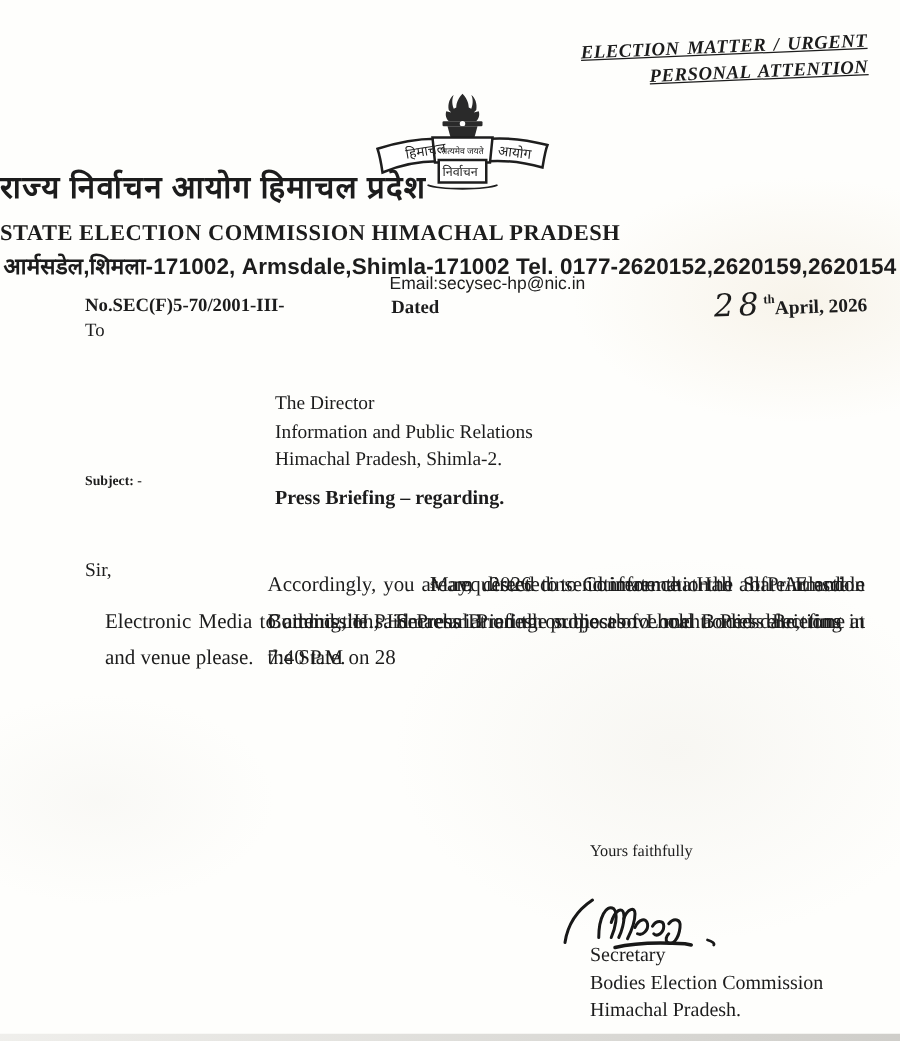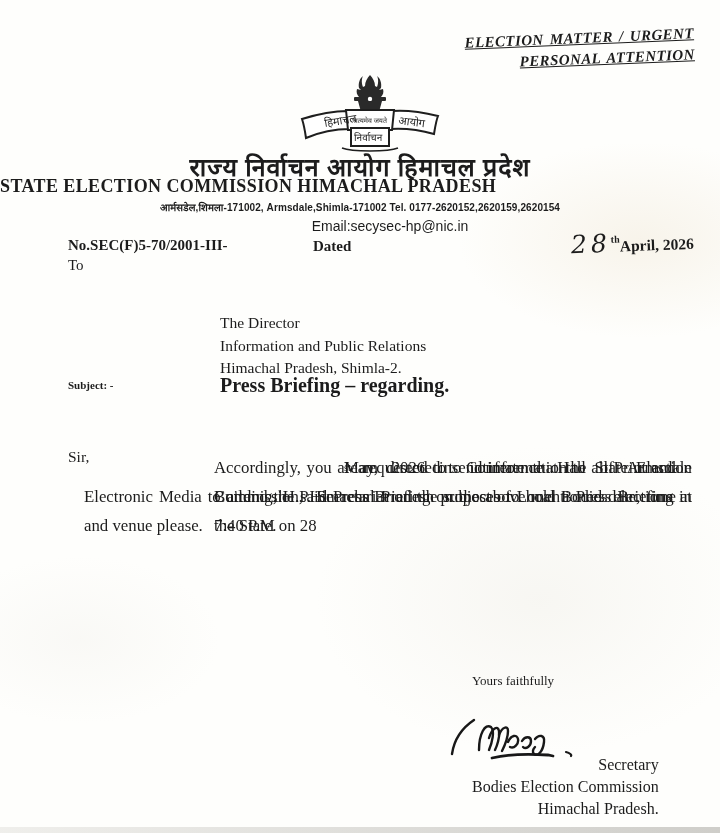--- a/index.html
+++ b/index.html
@@ -15,51 +15,51 @@
   }
   .page *{position:absolute;}
   .bottom-edge{left:0;bottom:0;width:720px;height:6px;
     background:linear-gradient(to right, rgba(205,203,197,.30), rgba(168,166,160,.55));}
   .stamp{top:28px;right:26px;text-align:right;transform:rotate(-2.4deg);
     font-weight:bold;font-style:italic;font-size:15px;line-height:21px;
     letter-spacing:0.4px;word-spacing:2px;}
   .stamp div{position:static;text-decoration:underline;}
   .emblem{left:290px;top:74px;width:160px;height:80px;}
   .emblem svg{position:static;display:block;}
-  .title-hindi{top:149px;left:0;width:720px;text-align:center;font-size:25px;
+  .title-hindi{top:131px;left:0;width:720px;text-align:left;font-size:25px;
     font-weight:bold;letter-spacing:1px;}
   .title-english{top:176px;left:0;width:648px;font-size:18px;
     font-weight:bold;letter-spacing:0.4px;}
-  .address{top:200px;left:0;width:720px;text-align:center;font-size:10px;
+  .address{top:200px;left:0;width:720px;text-align:center;font-size:18px;
     font-family:"Liberation Sans", sans-serif;font-weight:bold;letter-spacing:0.1px;}
   .email{top:218px;left:30px;width:720px;text-align:center;font-size:14px;
     font-family:"Liberation Sans", sans-serif;}
   .ref-number{left:68px;top:237px;font-size:15px;font-weight:bold;}
   .dated-label{left:313px;top:238px;font-size:15px;font-weight:bold;}
   .date-block{right:26px;top:228px;transform:rotate(-2deg);font-weight:bold;
     font-size:15.5px;white-space:nowrap;}
   .date-block span{position:static;}
   .date-hand{font-family:"DejaVu Serif", serif;font-style:italic;font-weight:normal;
     font-size:25px;letter-spacing:4px;}
   .date-sup{font-size:10px;vertical-align:9px;}
   .to-label{left:68px;top:257px;font-size:15px;}
   .addressee{left:220px;top:312px;font-size:15.5px;line-height:22.5px;}
   .addressee div{position:static;}
   .subject-label{left:68px;top:379px;font-size:11px;font-weight:bold;}
-  .subject-text{left:220px;top:374px;font-size:20px;font-weight:bold;}
+  .subject-text{left:220px;top:390px;font-size:16px;font-weight:bold;}
   .sir{left:68px;top:400px;font-size:15.5px;margin-top:48px;}
   .body-text{left:68px;top:437px;width:624px;font-size:16.8px;line-height:29px;
     text-align:justify;}
   .body-text p{position:static;margin:16px;text-indent:130px;}
   .body-text p + p{margin-top:4px;}
   sup{font-size:10px;}
   .valediction{left:472px;top:673px;font-size:13px;}
   .signature{left:446px;top:704px;width:140px;height:60px;}
   .signature svg{position:static;display:block;}
-  .closing{left:472px;top:754px;font-size:16px;line-height:22px;text-align:right;}
+  .closing{left:472px;top:754px;font-size:16px;line-height:22px;}
   .closing div{position:static;}
   .em-txt{font-family:"Liberation Serif", serif;fill:#222;}
 </style>
 </head>
 <body>
 
 <div class="page">
 
   <div class="stamp">
     <div>ELECTION MATTER / URGENT</div>

